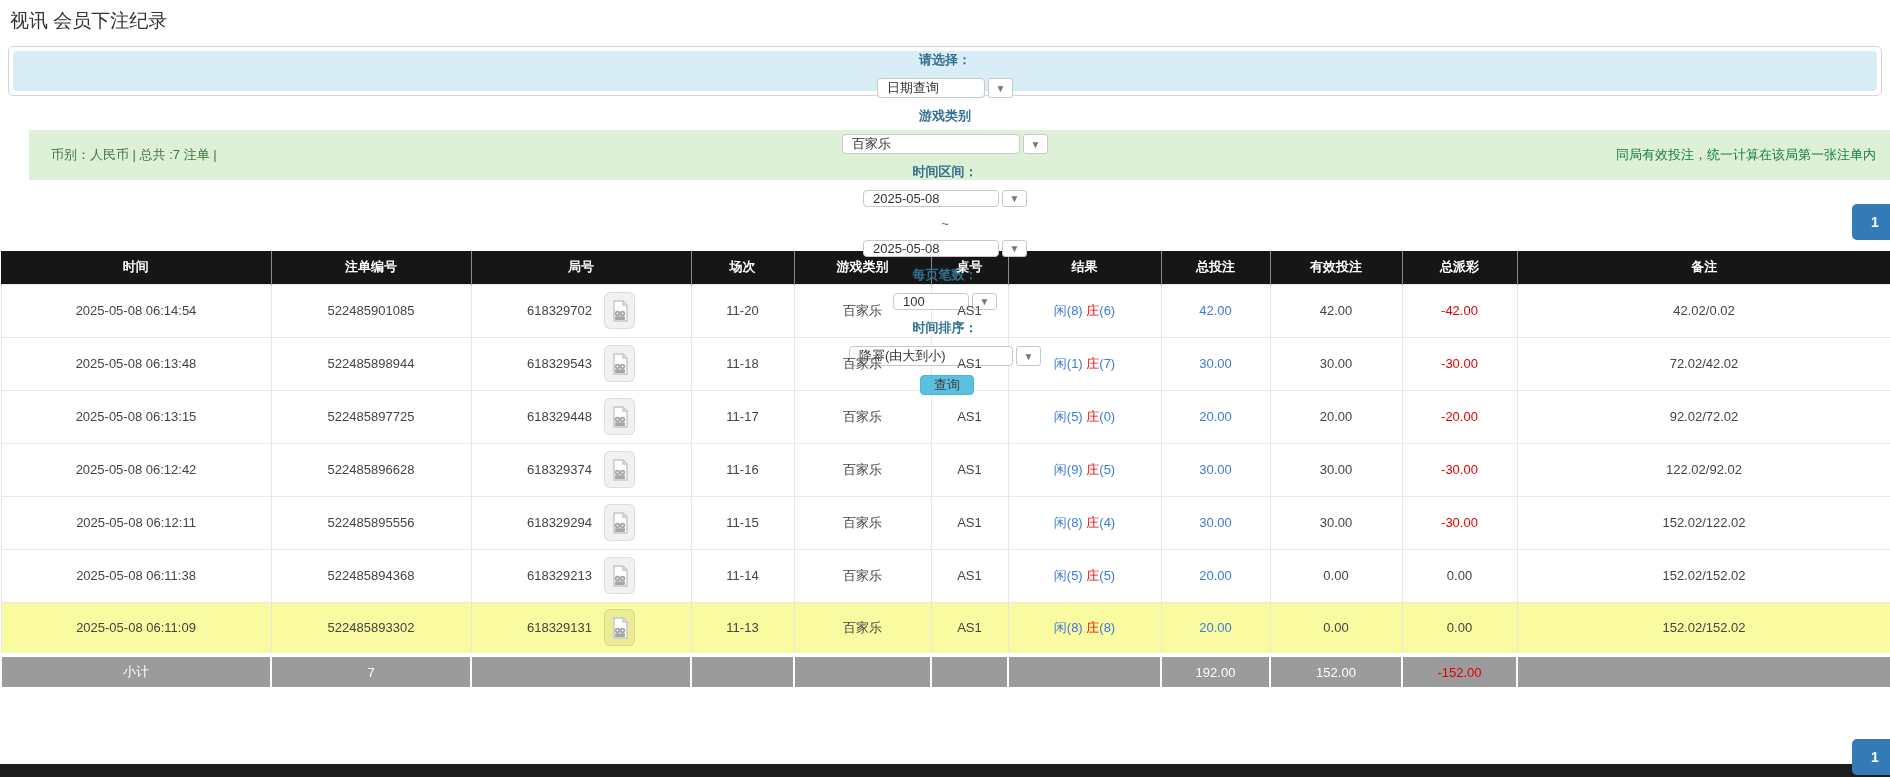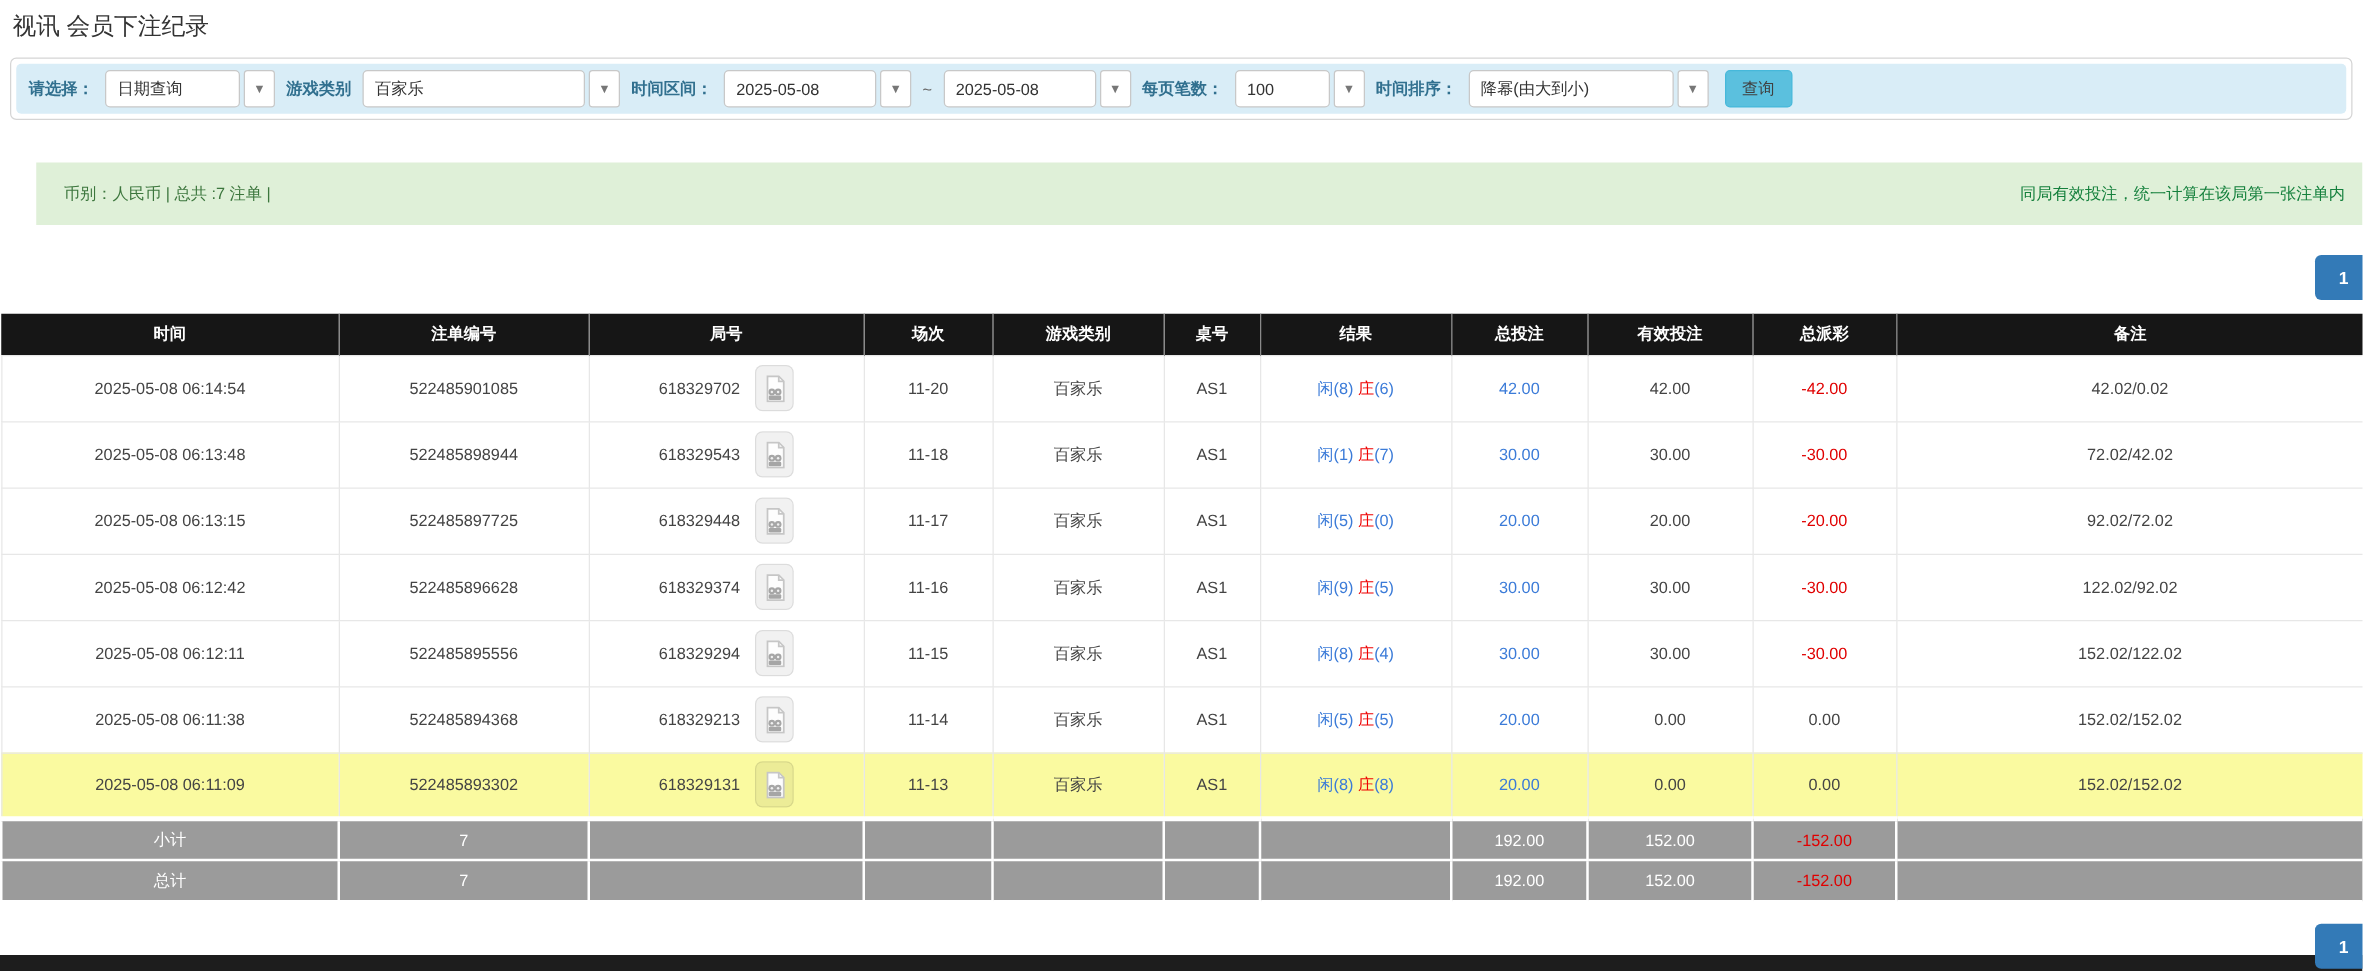--- a/index.html
+++ b/index.html
@@ -7,35 +7,35 @@
   body {
     width:1890px; height:777px; position:relative; overflow:hidden;
     background:#fff; font-family:"Liberation Sans", sans-serif; color:#333;
   }
   .page-title { font-size:19px; font-weight:500; color:#333; margin:8px 0 12px 10px; }
 
   
   .filter-panel { margin:0 8px; border:1px solid #d5d5d5; border-radius:5px; background:#fff; padding:4px; }
   .filter-bar {
     background:#d9edf7; border-radius:4px; height:40px;
-    display:flex; align-items:center; gap:9px; padding:0 10px;
+    display:flex; align-items:center; gap:9px; padding:0 10px;flex-direction:column;
   }
   .flabel { color:#31708f; font-weight:bold; font-size:13px; white-space:nowrap; }
   .combo { display:inline-flex; align-items:stretch; height:30px; }
   .combo-text {
     background:#fff; border:1px solid #c8c8c8; border-radius:4px;
     padding:0 9px; display:flex; align-items:center; font-size:13px; color:#333;
   }
   .combo-arrow {
     width:25px; margin-left:3px; background:#fff; border:1px solid #c8c8c8; border-radius:3px;
     display:flex; align-items:center; justify-content:center; font-size:10px; color:#777; cursor:pointer;
   }
   .w-query  .combo-text { width:108px; }
   .w-game   .combo-text { width:178px; }
-  .w-date   .combo-text { width:122px; }
+  .w-date   .combo-text { width:136px; }
   .w-size   .combo-text { width:76px; }
   .w-sort   .combo-text { width:164px; }
   .tilde { color:#666; font-size:13px; }
   .search-btn {
     background:#5bc0de; border:1px solid #46b8da; color:#404040; font-size:13px;
     height:30px; padding:0 13px; border-radius:4px; cursor:pointer; margin-left:4px;
     font-family:"Liberation Sans", sans-serif;
   }
 
   
@@ -359,33 +359,20 @@
         <td></td>
         <td></td>
         <td></td>
         <td></td>
         <td></td>
         <td>192.00</td>
         <td>152.00</td>
         <td><span class="payout-neg">-152.00</span></td>
         <td></td>
       </tr>
-      <tr class="sum-row">
-        <td>总计</td>
-        <td>7</td>
-        <td></td>
-        <td></td>
-        <td></td>
-        <td></td>
-        <td></td>
-        <td>192.00</td>
-        <td>152.00</td>
-        <td><span class="payout-neg">-152.00</span></td>
-        <td></td>
-      </tr>
     </tbody>
 </table>
 
 <div class="pager-bottom">
   <a class="page-btn">1</a>
 </div>
 
 <div class="footer-bar"></div>
 
 </body></html>

